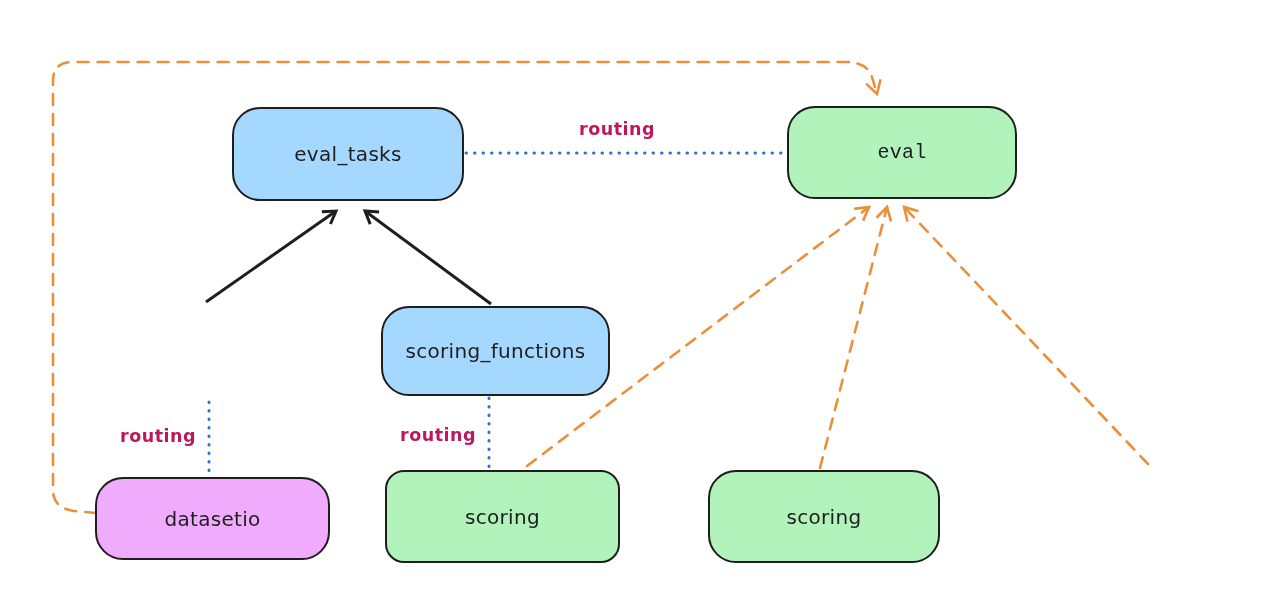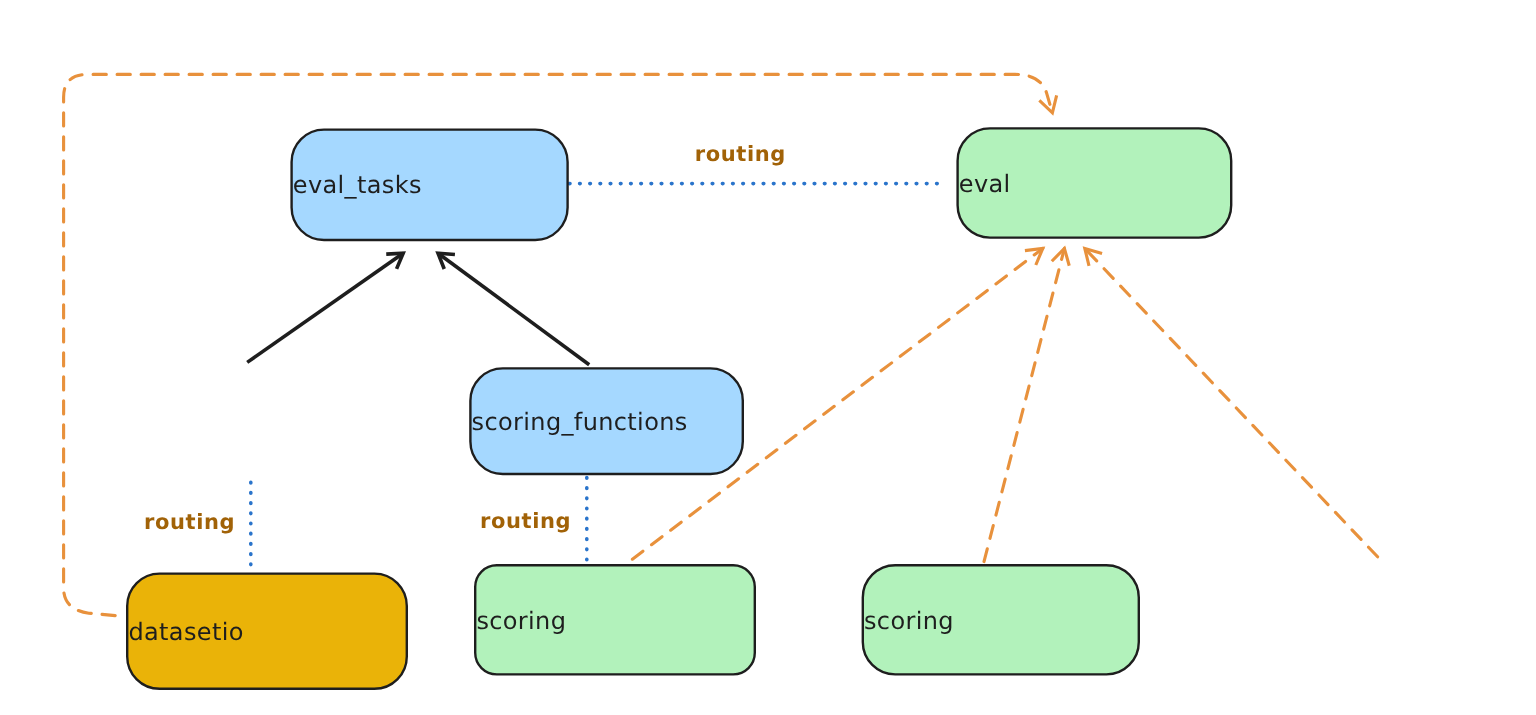--- a/index.html
+++ b/index.html
@@ -8,32 +8,31 @@
     width:1280px;height:596px;
     background:#ffffff;
     font-family:"DejaVu Sans","Liberation Sans",sans-serif;
     overflow:hidden;
   }
   #edges{position:absolute;left:0;top:0;width:1280px;height:596px;}
   .node{
     position:absolute;
     border:2.5px solid #1e1e1e;
     border-radius:28px;
-    display:flex;align-items:center;
+    display:flex;align-items:center;justify-content:center;
     box-sizing:border-box;
     font-size:20px;
     color:#1e1e1e;
     letter-spacing:0.3px;
-    margin-left:10px;
   }
   .edge-label{
     position:absolute;
     font-size:17.5px;
     font-weight:bold;
-    color:#a16207;
+    color:#be185d;
     text-align:center;
     width:100px;
     letter-spacing:0.5px;
   }
 </style>
 </head>
 <body>
 
 <div id="canvas">
 
@@ -63,30 +62,30 @@
       <line x1="820" y1="468" x2="887" y2="207" marker-end="url(#mk-orange)"></line>
       <line x1="1148" y1="464" x2="904" y2="207" marker-end="url(#mk-orange)"></line>
       <path d="M 96 513 L 74 511 Q 53 508 53 490 L 53 81 Q 53 62 73 62 L 846 62 Q 867 62 872 77 L 877 94" marker-end="url(#mk-orange)"></path>
     </g>
   </svg>
 
   <div class="node" style="left: 232px; top: 107px; width: 232px; height: 94px; background-color: rgb(165, 216, 255);">
     <span>eval_tasks</span>
   </div>
 
-  <div class="node" style="left: 787px; top: 106px; width: 230px; height: 93px; background-color: rgb(178, 242, 187);">
+  <div class="node" style="left: 787px; top: 106px; width: 230px; height: 93px; background-color: rgb(178, 242, 187); font-family: Liberation Mono, monospace;">
     <span>eval</span>
   </div>
 
 
   <div class="node" style="left: 381px; top: 306px; width: 229px; height: 90px; background-color: rgb(165, 216, 255);">
     <span>scoring_functions</span>
   </div>
 
-  <div class="node" style="left: 95px; top: 477px; width: 235px; height: 98px; background-color: #eab308;">
+  <div class="node" style="left: 95px; top: 477px; width: 235px; height: 83px; background-color: #f0abfc;">
     <span>datasetio</span>
   </div>
 
   <div class="node" style="left: 385px; top: 470px; width: 235px; height: 93px; background-color: rgb(178, 242, 187); border-radius: 19px;">
     <span>scoring</span>
   </div>
 
   <div class="node" style="left: 708px; top: 470px; width: 232px; height: 93px; background-color: rgb(178, 242, 187);">
     <span>scoring</span>
   </div>

